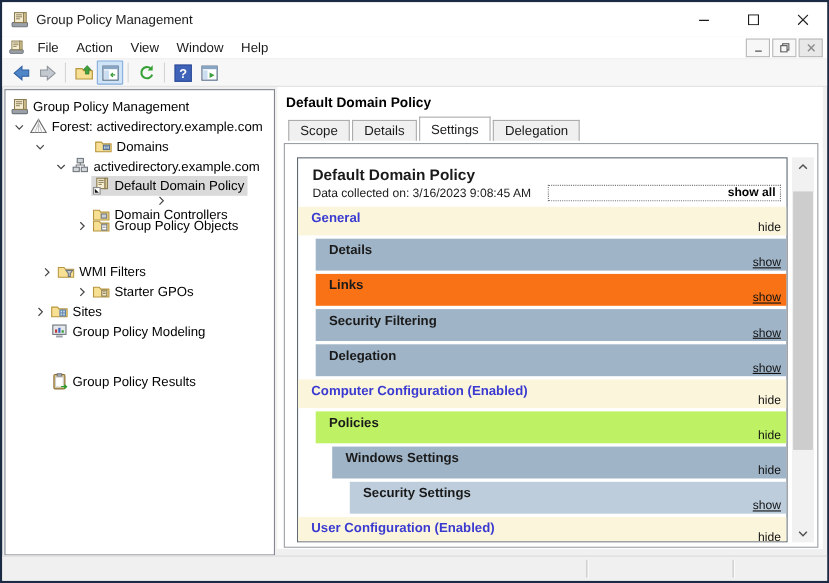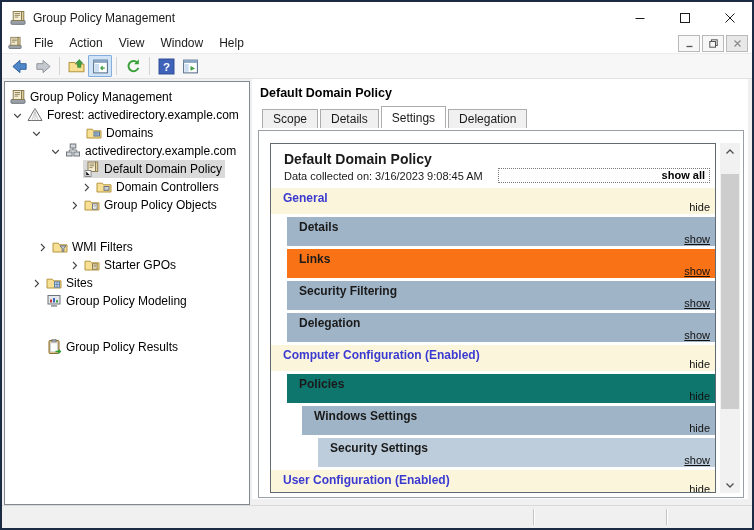--- a/index.html
+++ b/index.html
@@ -314,21 +314,21 @@
                 <rect x="4" y="1" width="7.5" height="9.5" fill="#F6EED2" stroke="#8A7B52"></rect>
                 <path d="M5.5 3h4.8M5.5 4.8h4.8M5.5 6.6h3" stroke="#8A7B52" stroke-width="0.9"></path>
                 <rect x="11.5" y="1" width="2.2" height="9.5" fill="#E0D09A" stroke="#8A7B52"></rect>
                 <rect x="1" y="9.5" width="6" height="6" fill="#FFF" stroke="#8A8A8A"></rect>
                 <path d="M2.2 14.3 V10.6 L5.9 14.3 Z" fill="#111"></path>
               </svg>
             </span>
             <span>Default Domain Policy</span>
           </span>
         </div>
-        <div class="tree-row" style="padding-left: 73px;">
+        <div class="tree-row" style="padding-left: 39px; flex-direction: column;">
           <span class="tgl">
             <span class="icon">
               <svg viewBox="0 0 9 9">
                 <path d="M3 1 L6.5 4.5 L3 8" fill="none" stroke="#454545" stroke-width="1.1"></path>
               </svg>
             </span>
           </span>
           <span class="node">
             <span class="icon ticon">
               <svg viewBox="0 0 16 16">
@@ -476,21 +476,21 @@
                 <span class="action u">show</span>
               </div>
               <div class="rpt-row barrow" style="background: rgb(159, 180, 199); margin-left: 16px;">
                 <span class="lbl">Delegation</span>
                 <span class="action u">show</span>
               </div>
               <div class="rpt-row group" style="background: rgb(251, 245, 220); margin-left: 0px;">
                 <span class="lbl" style="color: rgb(58, 58, 209);">Computer Configuration (Enabled)</span>
                 <span class="action">hide</span>
               </div>
-              <div class="rpt-row barrow" style="background: #0f766e; margin-left: 16px;">
+              <div class="rpt-row barrow" style="background: #bef264; margin-left: 16px;">
                 <span class="lbl">Policies</span>
                 <span class="action">hide</span>
               </div>
               <div class="rpt-row barrow" style="background: rgb(159, 180, 199); margin-left: 31px;">
                 <span class="lbl">Windows Settings</span>
                 <span class="action">hide</span>
               </div>
               <div class="rpt-row barrow" style="background: rgb(189, 205, 220); margin-left: 47px;">
                 <span class="lbl">Security Settings</span>
                 <span class="action u">show</span>

